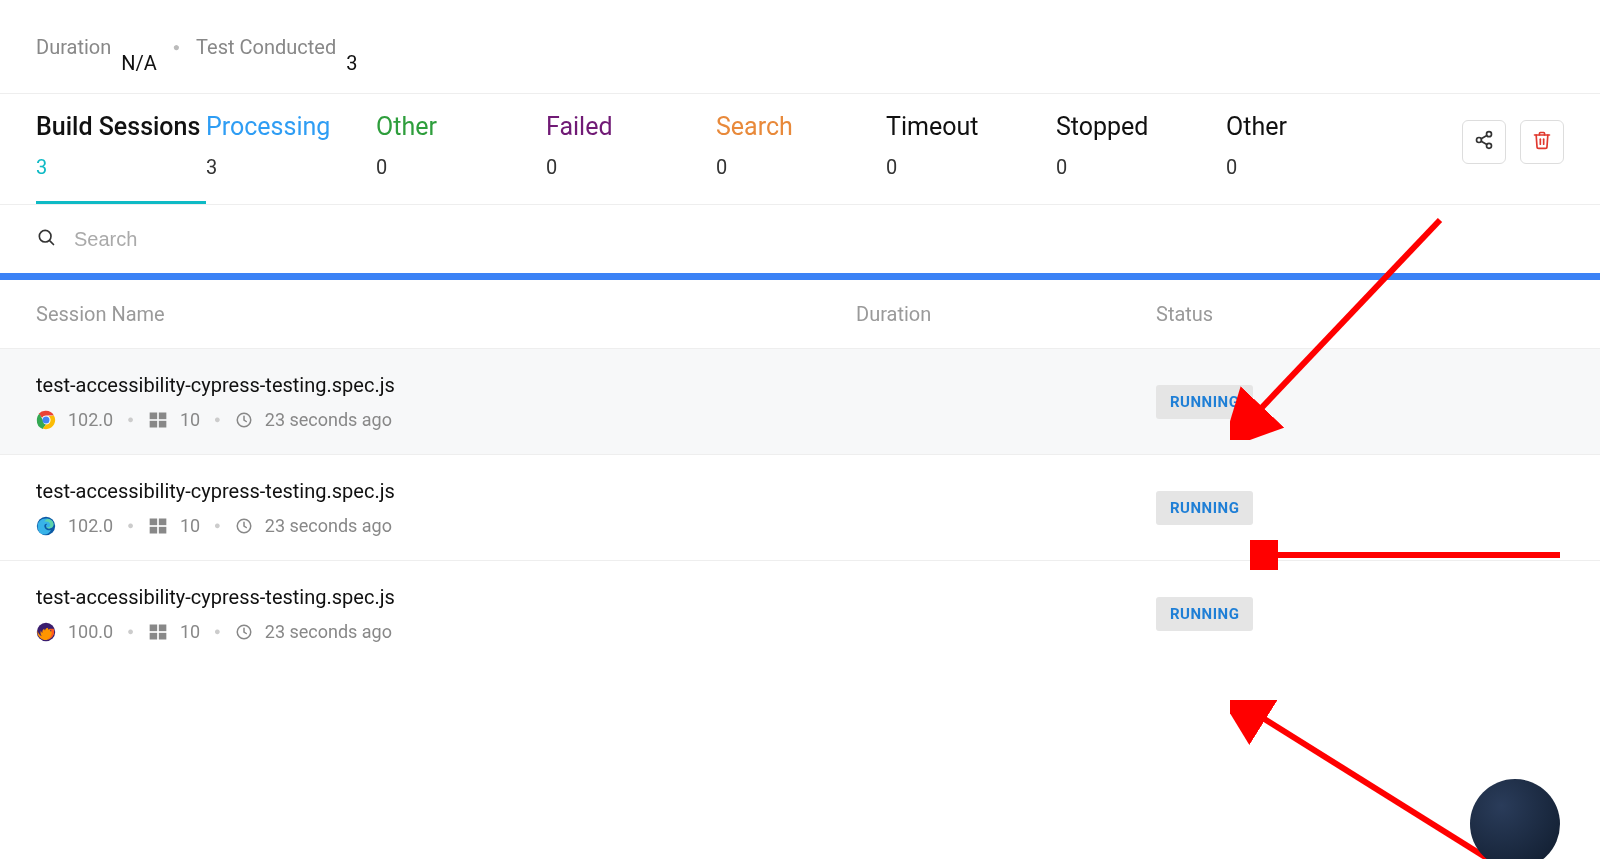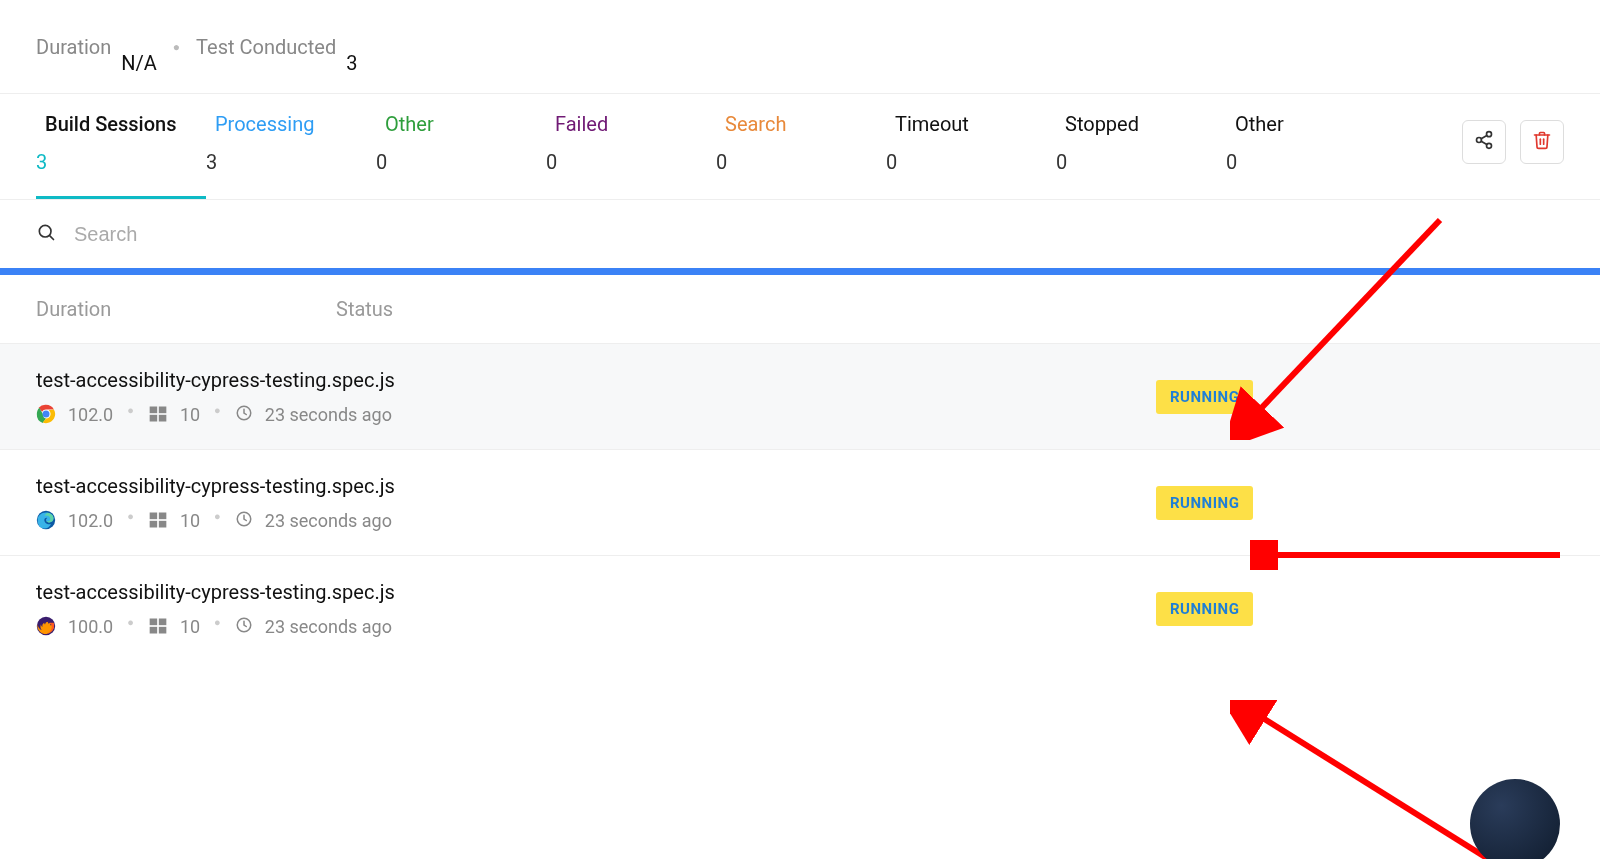--- a/index.html
+++ b/index.html
@@ -31,21 +31,21 @@
     position: relative;
   }
   .tab {
     display: flex;
     flex-direction: column;
     gap: 14px;
     width: 170px;
     padding-bottom: 22px;
     cursor: pointer;
   }
-  .tab .tab-label { font-size: 20px; margin-left: 9px; }
+  .tab .tab-label { font-size: 25px; }
   .tab .tab-count { font-size: 20px; color: #333; }
   .tab-build .tab-label { color: #111; font-weight: 500; }
   .tab-build .tab-count { color: #0ebac5; }
   .tab-build { border-bottom: 3px solid #0ebac5; }
   .tab-processing .tab-label { color: #2e9df4; }
   .tab-passed .tab-label { color: #2e9e3c; }
   .tab-failed .tab-label { color: #701a75; }
   .tab-error .tab-label { color: #e8893a; }
   .tab-timeout .tab-label, .tab-stopped .tab-label, .tab-other .tab-label { color: #111; }
   .icon-buttons {
@@ -96,33 +96,34 @@
     align-items: center;
     padding: 24px 36px;
     border-top: 1px solid #eee;
     cursor: pointer;
   }
   .session-row.highlight { background: #f7f8f9; }
   .session-name-block { flex: 0 0 820px; display: flex; flex-direction: column; gap: 12px; }
   .session-name { font-size: 20px; color: #111; }
   .session-meta {
     display: flex;
+    align-items: center;
     gap: 12px;
     color: #888;
     font-size: 18px;
   }
   .session-meta .meta-dot { color: #ccc; font-size: 11px; margin: 0 2px; }
   .browser-icon { width: 20px; height: 20px; display:inline-flex; align-items:center; justify-content:center; }
   .os-icon { width: 20px; height: 20px; display:inline-flex; align-items:center; justify-content:center; }
   .clock-icon { width:18px; height:18px; display:inline-flex; align-items:center; }
   .session-duration-cell { flex: 0 0 300px; }
   .session-status-cell { flex: 0 0 200px; display:flex; align-items:center; }
   .running-badge {
     display: inline-block;
-    background: #fde047;
+    background: #e5e5e5;
     color: #1f7fd6;
     font-size: 15px;
     font-weight: 700;
     padding: 8px 14px;
     border-radius: 3px;
     letter-spacing: 0.5px;
   }
   
   .arrow {
     position: absolute;
@@ -213,20 +214,21 @@
   <span>
     <svg width="20" height="20" viewBox="0 0 24 24" fill="none" stroke="#333" stroke-width="2" stroke-linecap="round" stroke-linejoin="round">
         <circle cx="11" cy="11" r="7"></circle>
         <line x1="21" y1="21" x2="16.65" y2="16.65"></line>
       </svg>
   </span>
   <input class="search-input" placeholder="Search" style="">
 </div>
 
 <div class="columns-header">
+  <div class="col-session">Session Name</div>
   <div class="col-duration">Duration</div>
   <div class="col-status">Status</div>
 </div>
 
 <div id="sessions-container">
     <div class="session-row highlight">
     <div class="session-name-block">
       <div class="session-name">test-accessibility-cypress-testing.spec.js</div>
       <div class="session-meta">
         <span class="browser-icon">

